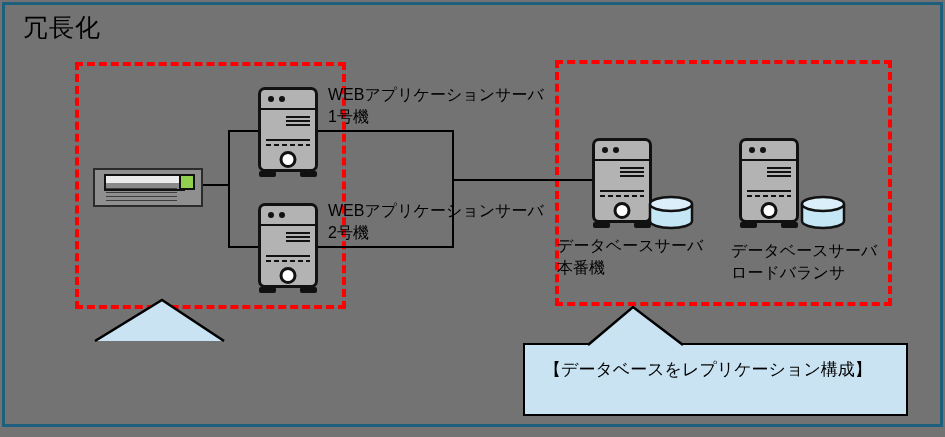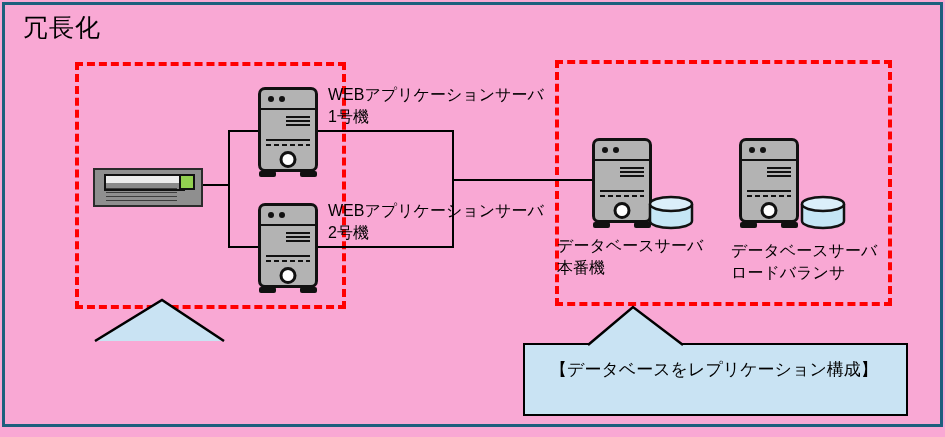--- a/index.html
+++ b/index.html
@@ -1,16 +1,16 @@
 <!DOCTYPE html>
 <html style="--frame: #1d5f7d; --dashed-red: #ff0000; --callout-blue: #c9e3f3; --server-gray: #b3b3b3; --lb-gray: #8f8f8f; --green-led: #92d050; --db-blue: #c5e6f5; --db-blue-top: #dbeffa; --line-black: #000000;"><head>
 <meta charset="utf-8">
 <style>
   html,body{margin:0;padding:0;background:#fff;}
-  .page{position:relative;width:945px;height:437px;background:#f9a8d4;overflow:hidden;
+  .page{position:relative;width:945px;height:437px;background:#737373;overflow:hidden;
         font-family:"Liberation Sans","DejaVu Sans",sans-serif;color:#000;}
   .frame{position:absolute;left:2px;top:2px;width:935px;height:419px;
          border:3px solid var(--frame);}
   .title{position:absolute;left:23px;top:11px;font-size:25px;letter-spacing:1px;}
 
   .dash-box{position:absolute;border:4px dashed var(--dashed-red);}
   .dash-web{left:75px;top:62px;width:263px;height:239px;}
   .dash-db{left:555px;top:60px;width:329px;height:238px;}
 
   .wire{position:absolute;background:var(--line-black);}
@@ -42,21 +42,21 @@
   .lb-vents{position:absolute;left:11px;right:24px;bottom:4px;height:13px;
       background:repeating-linear-gradient(to bottom,#3c3c3c 0 1px,transparent 1px 4px);}
 
   .db-cyl{position:absolute;width:46px;height:35px;}
 
   .node-label{position:absolute;font-size:16px;line-height:22px;white-space:nowrap;}
 
   .callout{position:absolute;background:var(--callout-blue);border:2px solid #000;
            box-sizing:border-box;font-size:16px;}
   .callout-web{left:33px;top:339px;width:426px;height:74px;padding:5px 9px;line-height:21px;}
-  .callout-db{left:523px;top:343px;width:385px;height:73px;padding:11px 25px;line-height:27px;font-size:17px;}
+  .callout-db{left:523px;top:343px;width:385px;height:73px;padding:11px 19px;line-height:27px;font-size:17px;}
   .pointer{position:absolute;z-index:3;}
 </style>
 </head>
 <body>
 
 <div class="page">
   <div class="frame"></div>
   <div class="title">冗長化</div>
 
   <div class="dash-box dash-web"></div>

